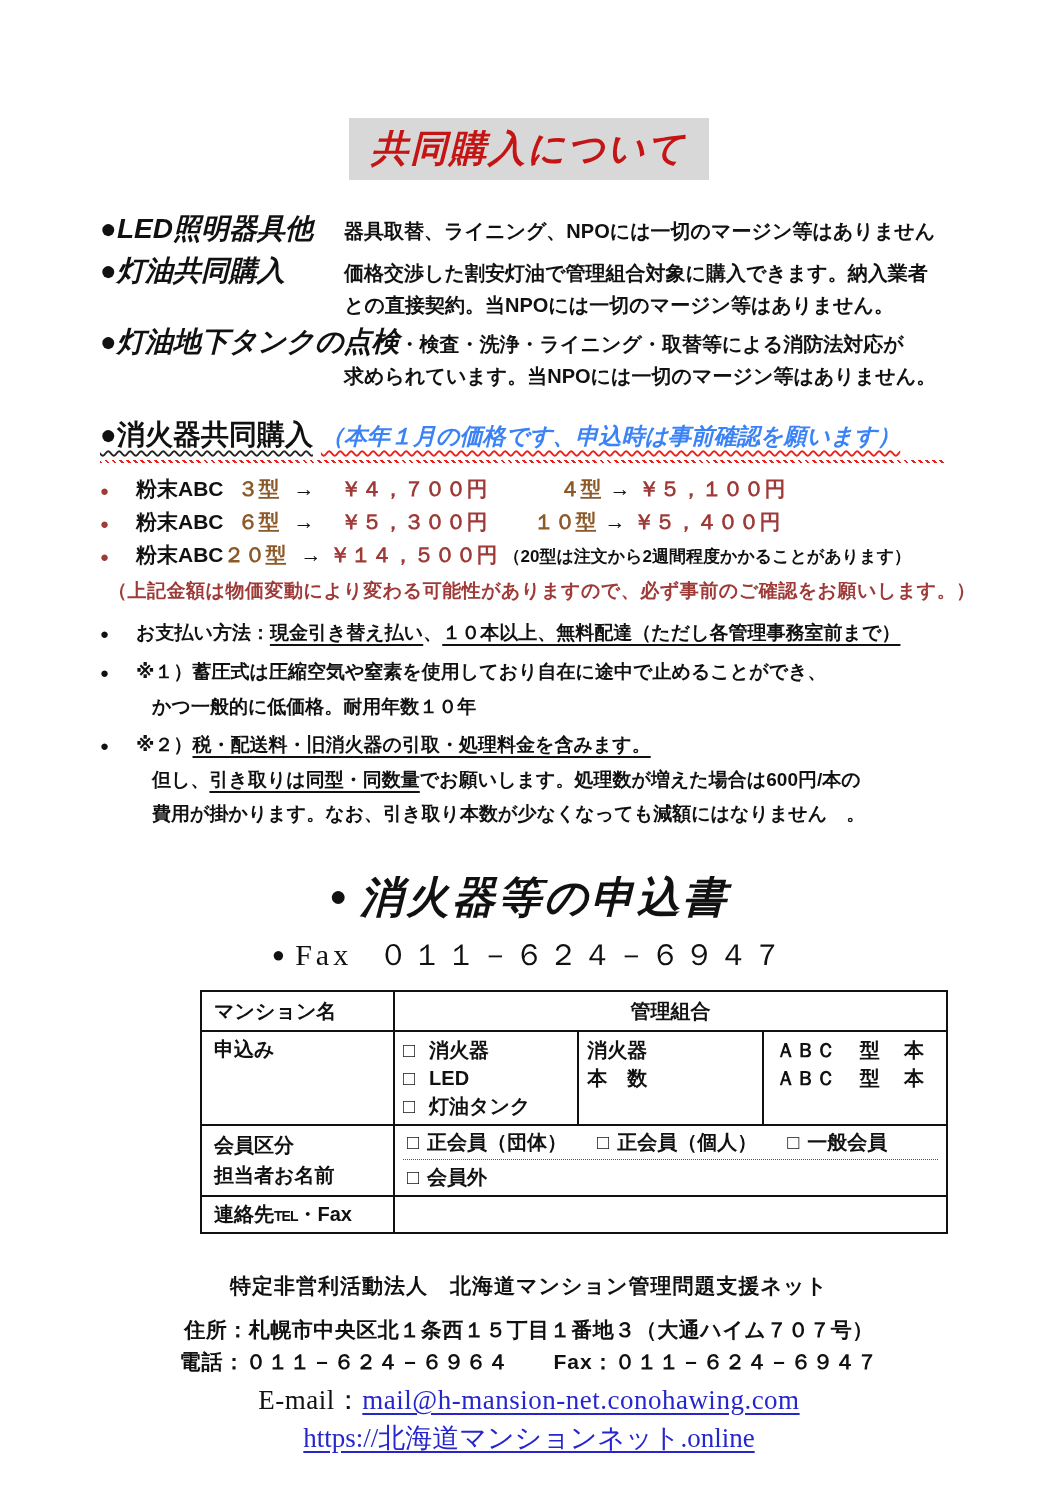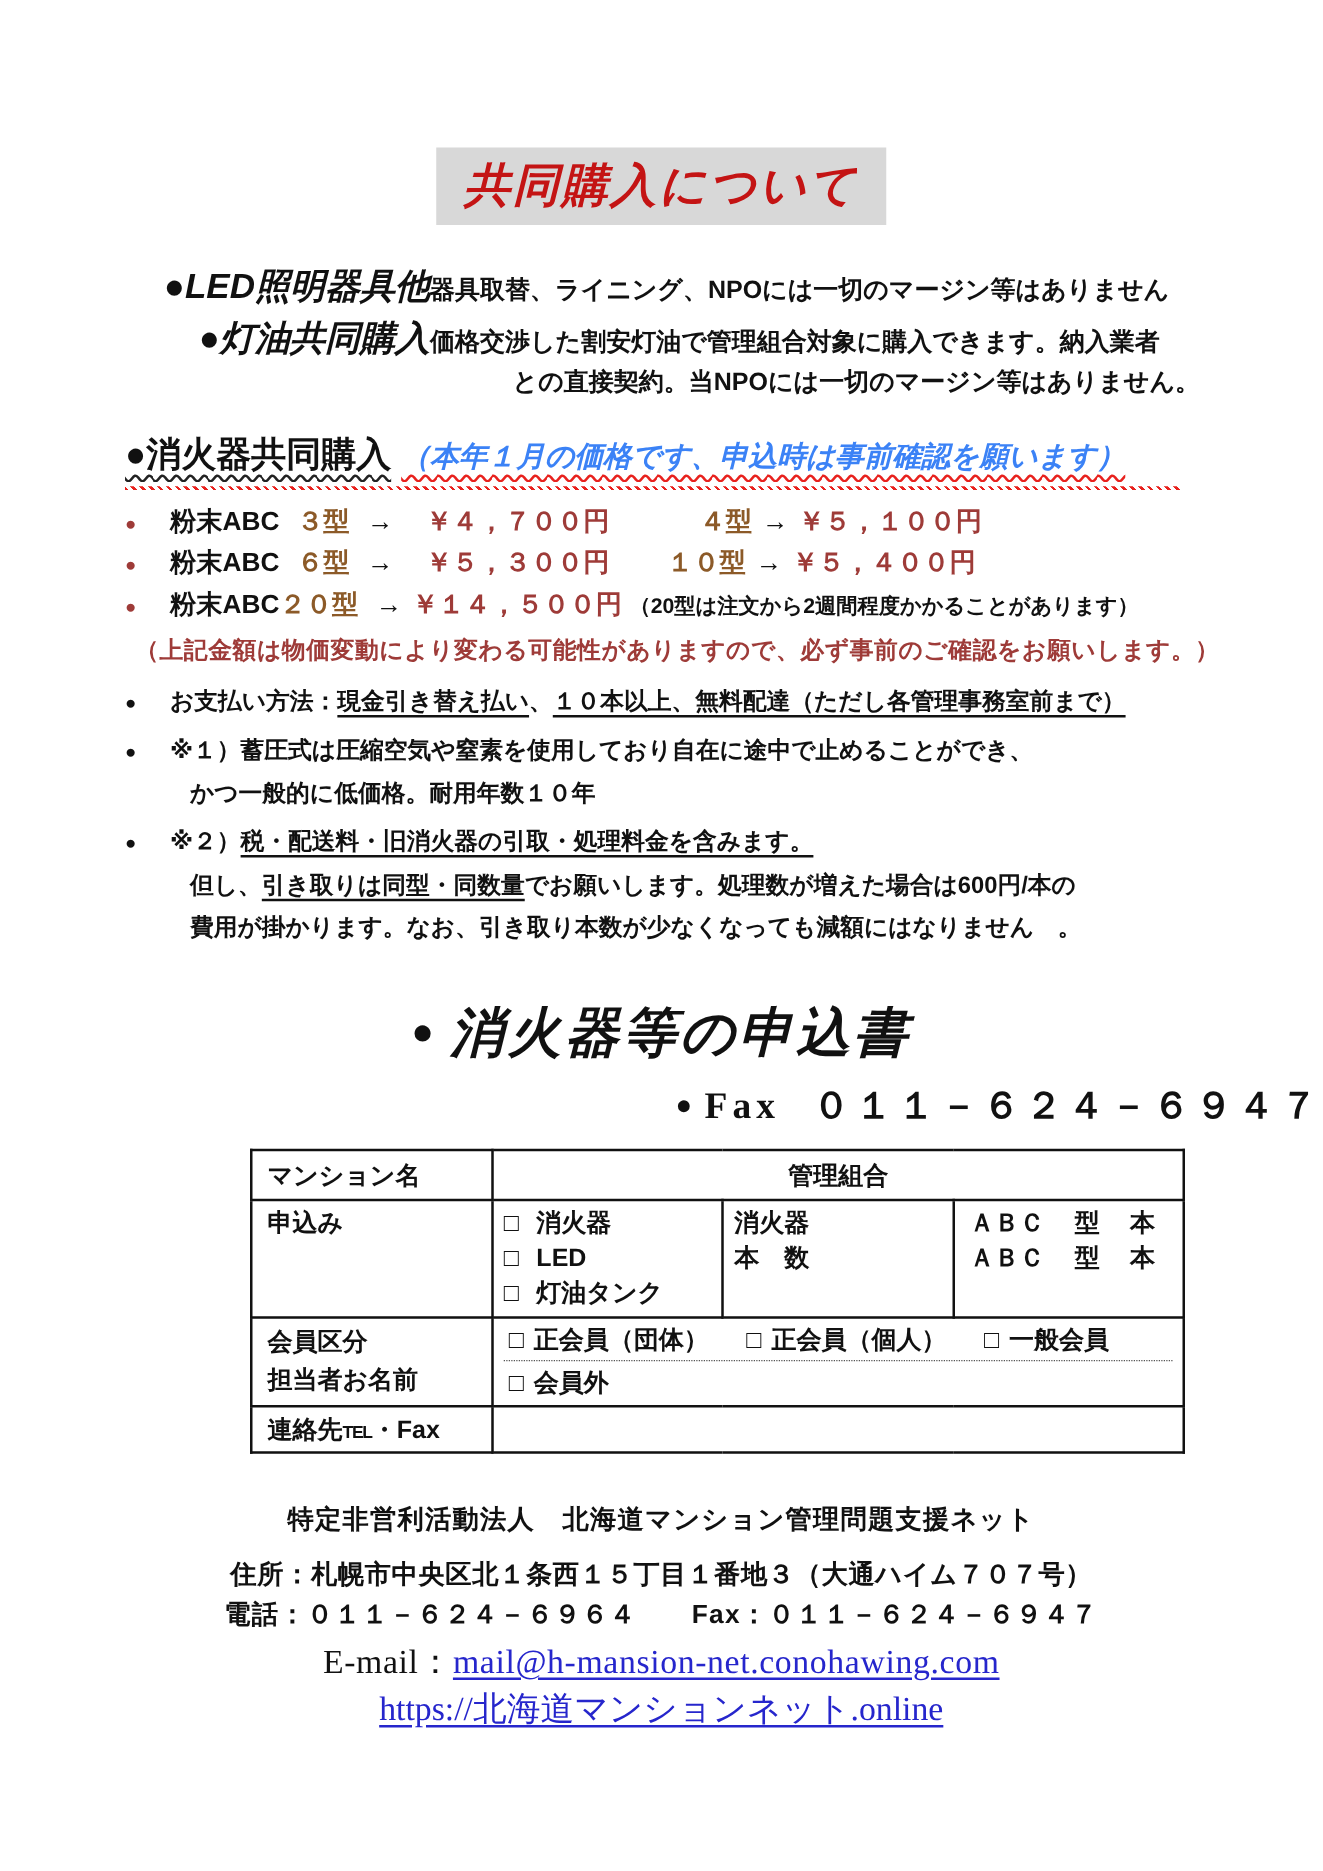--- a/index.html
+++ b/index.html
@@ -11,21 +11,21 @@
   .page{position:relative;width:1058px;height:1497px;}
 
   
   .title-row{display:flex;justify-content:center;padding-top:118px;}
   .title-box{
     background:#d8d8d8;color:#c41414;font-style:italic;font-weight:700;
     font-size:37px;padding:6px 22px;letter-spacing:2px;
   }
 
   
-  .lead{margin:30px 0 0 100px;width:860px;text-align:right;}
+  .lead{margin:30px 0 0 100px;width:860px;}
   .lead-item{margin-bottom:4px;}
   .lead-line1{display:flex;align-items:baseline;}
   .lead-heading{font-size:28px;font-style:italic;font-weight:700;white-space:nowrap;}
   .lead-heading.minw{min-width:244px;display:inline-block;}
   .lead-desc{font-size:20px;font-weight:700;white-space:nowrap;letter-spacing:0px;}
   .lead-desc2{font-size:20px;font-weight:700;margin-left:244px;margin-top:2px;white-space:nowrap;}
   .inline-desc{font-size:20px;}
 
   
   .fire-head-row{margin:26px 0 0 100px;width:845px;white-space:nowrap;}
@@ -65,23 +65,23 @@
   .ul{text-decoration:underline;text-underline-offset:5px;text-decoration-thickness:1.5px;}
 
   
   .app-heading{
     margin-top:40px;text-align:center;
     font-family:"Liberation Serif","DejaVu Serif",serif;
     font-style:italic;font-weight:700;font-size:43px;letter-spacing:3px;
   }
   .app-heading .b{font-style:normal;font-size:30px;vertical-align:6px;margin-right:10px;}
   .fax-line{
-    margin-top:8px;text-align:right;
+    margin-top:8px;text-align:center;
     font-family:"Liberation Serif","DejaVu Serif",serif;
-    font-weight:700;font-size:30px;letter-spacing:4px;
+    font-weight:400;font-size:30px;letter-spacing:4px;
   }
   .fax-line .b{font-size:22px;vertical-align:3px;margin-right:6px;}
   .fax-number{margin-left:26px;}
 
   
   .form-table{
     margin:14px 0 0 200px;width:748px;border-collapse:collapse;table-layout:fixed;
     font-size:20px;font-weight:700;
   }
   .form-table td{border:2px solid #111;padding:4px 8px;vertical-align:top;}
@@ -135,20 +135,27 @@
         <span class="lead-desc">器具取替、ライニング、NPOには一切のマージン等はありません</span>
       </div>
     </div>
     <div class="lead-item">
       <div class="lead-line1">
         <span class="lead-heading minw">●灯油共同購入</span>
         <span class="lead-desc">価格交渉した割安灯油で管理組合対象に購入できます。納入業者</span>
       </div>
       <div class="lead-desc2">との直接契約。当NPOには一切のマージン等はありません。</div>
     </div>
+    <div class="lead-item">
+      <div class="lead-line1">
+        <span class="lead-heading">●灯油地下タンクの点検</span>
+        <span class="lead-desc inline-desc">・検査・洗浄・ライニング・取替等による消防法対応が</span>
+      </div>
+      <div class="lead-desc2">求められています。当NPOには一切のマージン等はありません。</div>
+    </div>
   </div>
 
   <div class="fire-head-row">
     <span class="fire-heading">●消火器共同購入</span><span class="fire-note">（本年１月の価格です、申込時は事前確認を願います）</span>
   </div>
   <div class="red-zigzag"></div>
 
   <div class="price-list">
     <div class="price-line">
       <span class="dot dot-maroon">●</span>

